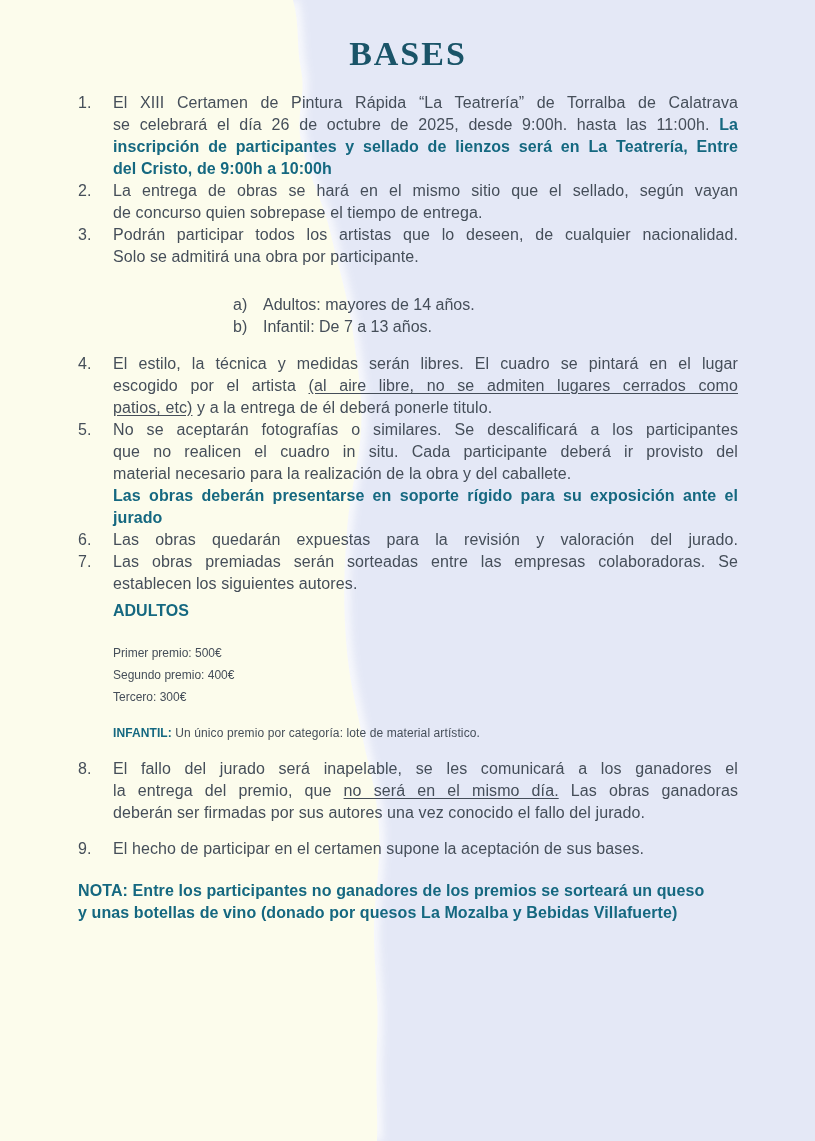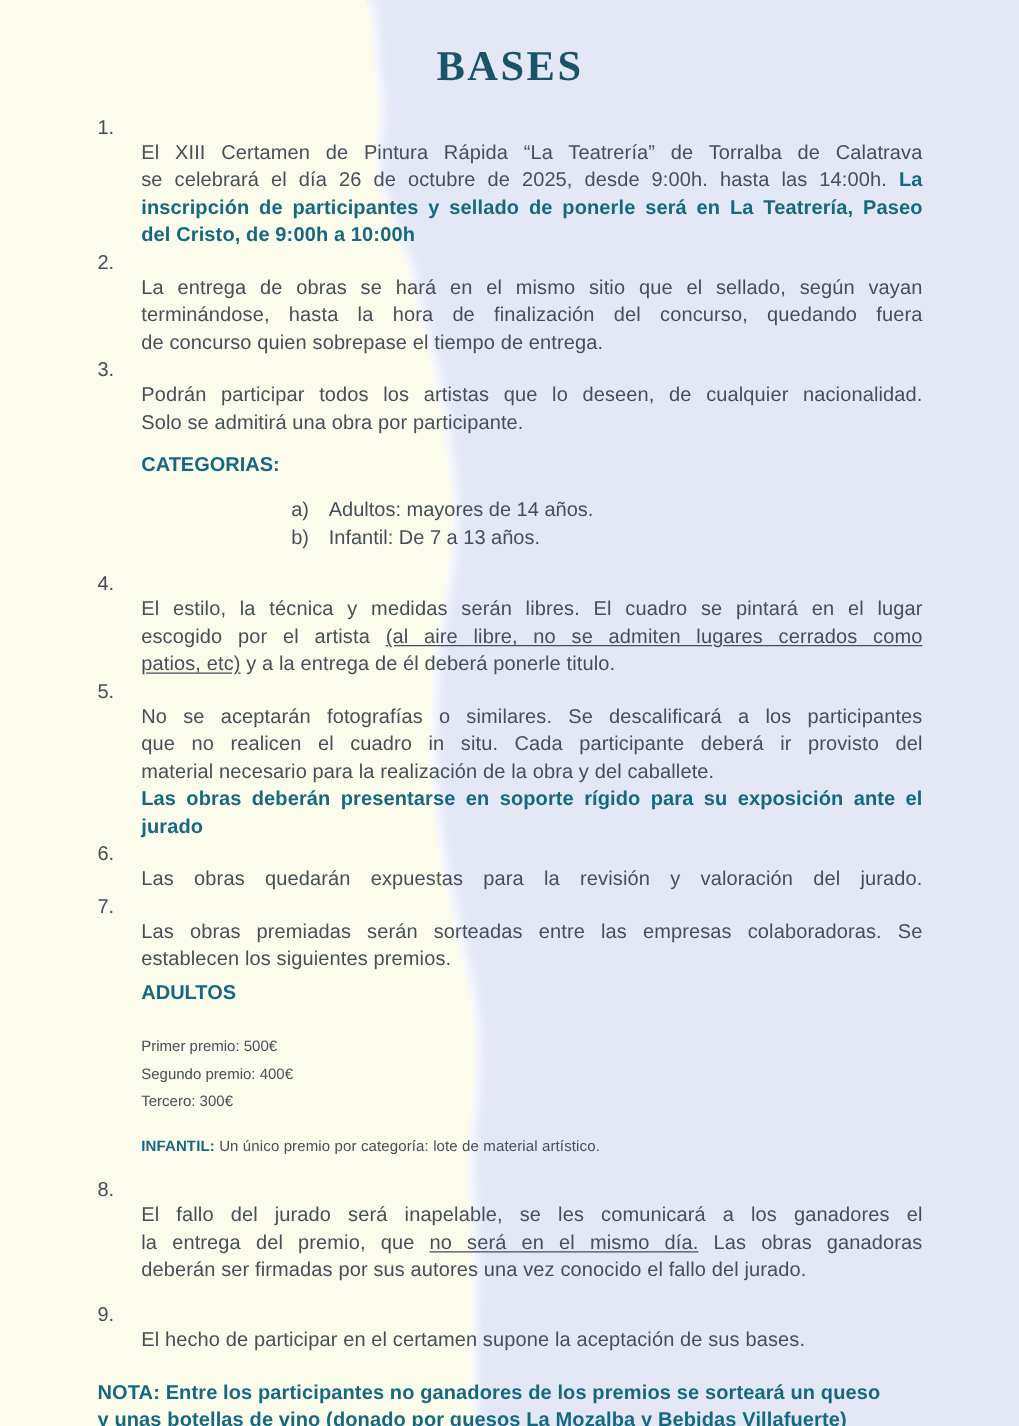--- a/index.html
+++ b/index.html
@@ -18,21 +18,21 @@
     font-family:"Liberation Serif", serif;
     font-weight:bold;
     font-size:34px;
     line-height:36px;
     letter-spacing:2px;
     color:var(--title,#1a5468);
   }
   .blocks{margin-left:78px;width:660px;}
   .item{display:flex;}
   .item .num{width:35px;flex:none;font-size:16px;line-height:22px;}
-  .item .txt{width:625px;flex:none;margin-top:20px;}
+  .item .txt{width:625px;flex:none;}
   .ln{font-size:16px;line-height:22px;letter-spacing:.1px;}
   .ln.js{text-align:justify;text-align-last:justify;}
   .ln span.n{color:var(--ink,#454e59);}
   .ln span.b{font-weight:bold;color:var(--teal,#156880);}
   .ln span.u{text-decoration:underline;text-underline-offset:2px;}
   .head{font-size:16px;line-height:22px;font-weight:bold;color:var(--teal,#156880);margin-left:35px;}
   .sub{display:flex;margin-left:155px;font-size:16px;line-height:22px;}
   .sub .m{width:30px;flex:none;}
   .plain{font-size:12px;line-height:22px;margin-left:35px;}
   .nota .ln span{font-weight:bold;color:var(--teal,#156880);}
@@ -49,42 +49,40 @@
     <path fill="#FCFCEC" d="M0,0 L293,0 C300,25 296,45 301,70 C306,95 297,110 300,135 C306,175 322,195 331,235 C340,275 349,300 354,340 C359,380 363,395 361,430 C359,465 350,490 347,530 C344,570 343,600 346,640 C349,680 355,700 362,735 C369,770 377,790 379,830 C381,870 373,900 374,940 C375,980 379,1000 377,1040 C375,1080 378,1110 377,1141 L0,1141 Z"></path>
   </svg>
 
   <div class="content">
     <h1 class="title">BASES</h1>
     <div class="blocks">
         <div class="item">
           <div class="num">1.</div>
           <div class="txt">
             <div class="ln js"><span class="n">El XIII Certamen de Pintura Rápida “La Teatrería” de Torralba de Calatrava</span></div>
-            <div class="ln js"><span class="n">se celebrará el día 26 de octubre de 2025, desde 9:00h. hasta las 14:00h. </span><span class="b">La</span></div>
-            <div class="ln js"><span class="b">inscripción de participantes y sellado de ponerle será en La Teatrería, Paseo</span></div>
+            <div class="ln js"><span class="n">se celebrará el día 26 de octubre de 2025, desde 9:00h. hasta las 11:00h. </span><span class="b">La</span></div>
+            <div class="ln js"><span class="b">inscripción de participantes y sellado de lienzos será en La Teatrería, Entre</span></div>
             <div class="ln"><span class="b">del Cristo, de 9:00h a 10:00h</span></div>
           </div>
         </div>
         <div class="item">
           <div class="num">2.</div>
           <div class="txt">
             <div class="ln js"><span class="n">La entrega de obras se hará en el mismo sitio que el sellado, según vayan</span></div>
-            <div class="ln js"><span class="n">terminándose, hasta la hora de finalización del concurso, quedando fuera</span></div>
             <div class="ln"><span class="n">de concurso quien sobrepase el tiempo de entrega.</span></div>
           </div>
         </div>
         <div class="item">
           <div class="num">3.</div>
           <div class="txt">
             <div class="ln js"><span class="n">Podrán participar todos los artistas que lo deseen, de cualquier nacionalidad.</span></div>
             <div class="ln"><span class="n">Solo se admitirá una obra por participante.</span></div>
           </div>
         </div>
         <div class="spacer" style="height: 12px;"></div>
-        <div class="head">CATEGORIAS:</div>
         <div class="spacer" style="height: 14px;"></div>
         <div class="sub">
           <div class="m">a)</div>
           <div>Adultos: mayores de 14 años.</div>
         </div>
         <div class="sub">
           <div class="m">b)</div>
           <div>Infantil: De 7 a 13 años.</div>
         </div>
         <div class="spacer" style="height: 15px;"></div>
@@ -109,21 +107,21 @@
         <div class="item">
           <div class="num">6.</div>
           <div class="txt">
             <div class="ln js"><span class="n">Las obras quedarán expuestas para la revisión y valoración del jurado.</span></div>
           </div>
         </div>
         <div class="item">
           <div class="num">7.</div>
           <div class="txt">
             <div class="ln js"><span class="n">Las obras premiadas serán sorteadas entre las empresas colaboradoras. Se</span></div>
-            <div class="ln"><span class="n">establecen los siguientes premios.</span></div>
+            <div class="ln"><span class="n">establecen los siguientes autores.</span></div>
           </div>
         </div>
         <div class="spacer" style="height: 5px;"></div>
         <div class="head">ADULTOS</div>
         <div class="spacer" style="height: 20px;"></div>
         <div class="plain">Primer premio: 500€</div>
         <div class="plain">Segundo premio: 400€</div>
         <div class="plain">Tercero: 300€</div>
         <div class="spacer" style="height: 14px;"></div>
         <div class="plain ln"><span class="b">INFANTIL:</span><span class="n"> Un único premio por categoría: lote de material artístico.</span></div>

